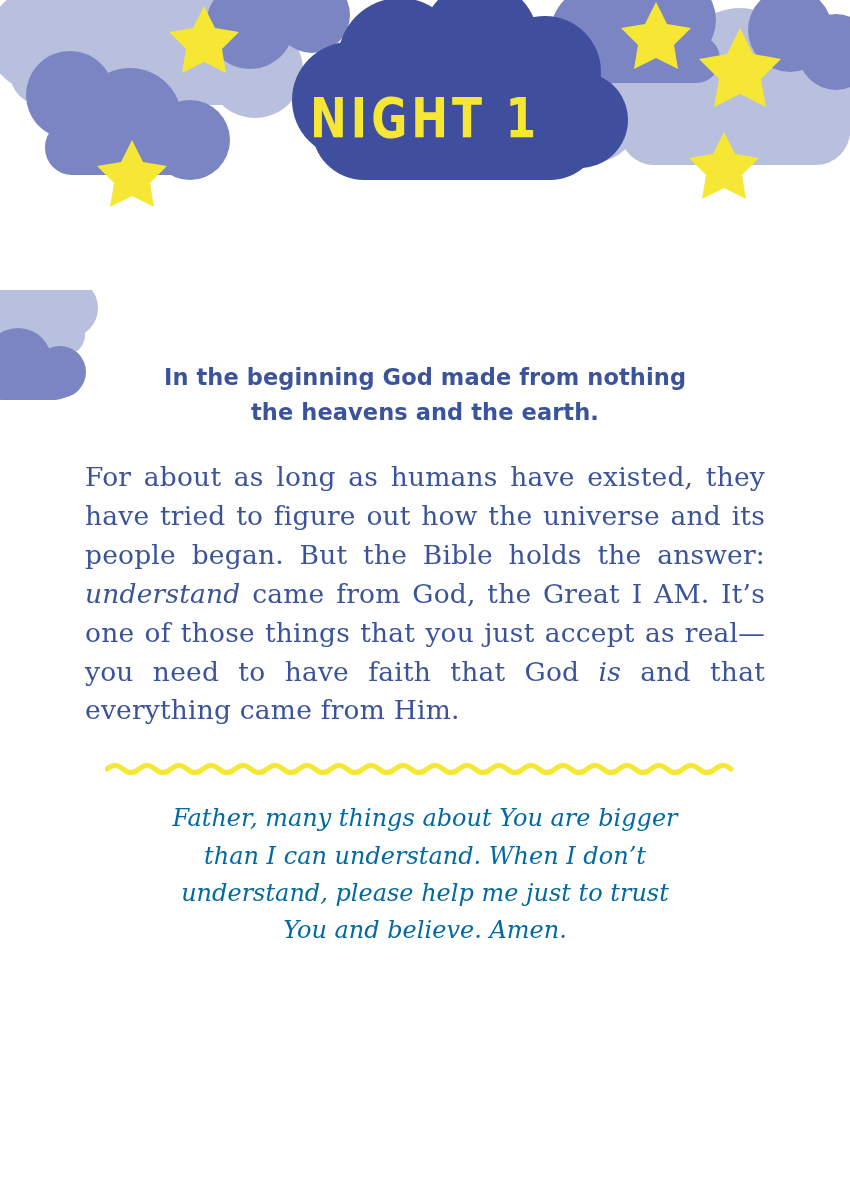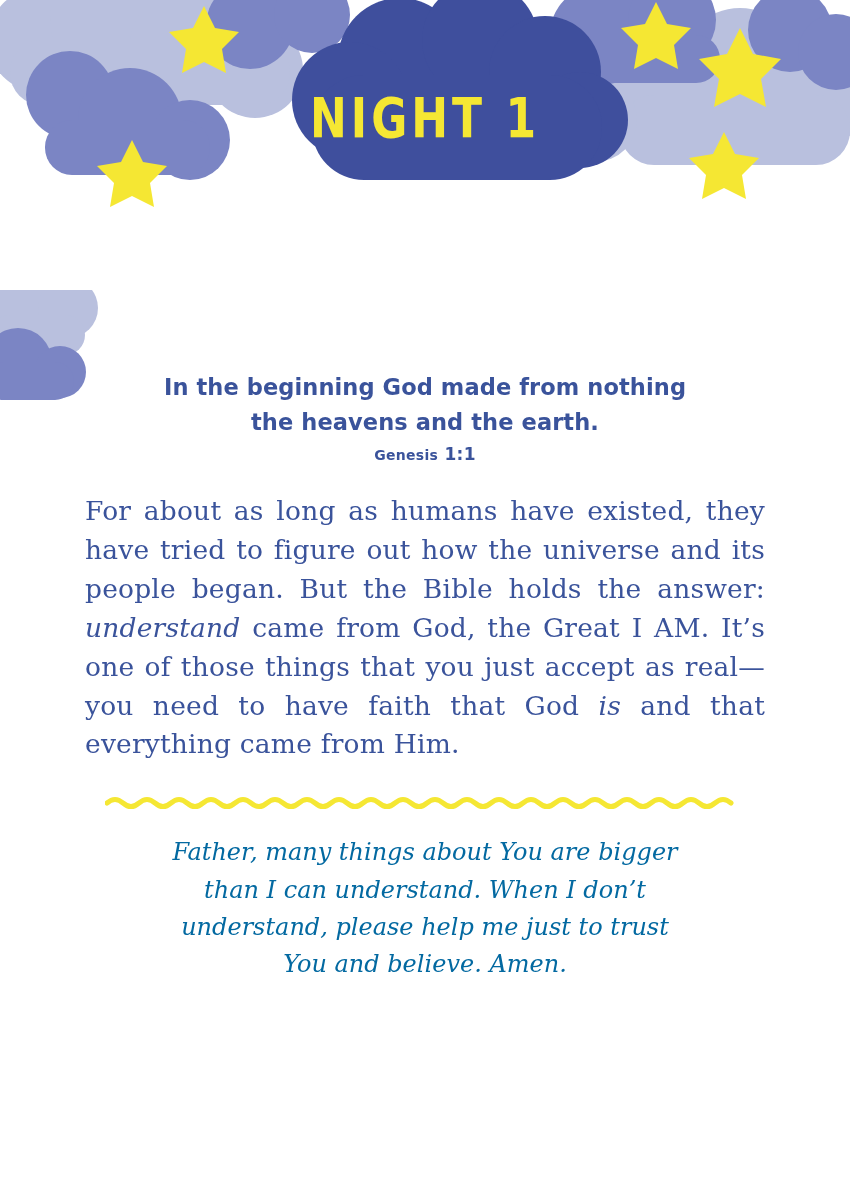--- a/index.html
+++ b/index.html
@@ -48,21 +48,20 @@
     transform: scaleY(1.25);
     transform-origin: top center;
   }
 
   
   .content {
     position: absolute;
     top: 360px;
     left: 0;
     width: 850px;
-    margin-top: 10px;
   }
 
   .verse {
     width: 560px;
     margin: 0 auto;
     text-align: center;
     color: #3a539b;
     font-family: "DejaVu Sans", sans-serif;
     font-weight: bold;
     font-size: 22.5px;
@@ -181,24 +180,20 @@
     <rect x="-16" y="72" width="90" height="38" rx="19"></rect>
   </g>
 </svg>
 
 <div class="night-title">NIGHT 1</div>
 
 <div class="content">
 
   <div class="verse">In the beginning God made from nothing the heavens and the earth.</div>
 
-  <div class="verse-ref">
-    <span class="book">Genesis</span>
-    <span>1:1</span>
-  </div>
 
   <div class="body-text"><span>For about as long as humans have existed, they have tried to figure out how the universe and its people began. But the Bible holds the answer: </span><em>understand</em><span> came from God, the Great I AM. It’s one of those things that you just accept as real—you need to have faith that God </span><em>is</em><span> and that everything came from Him.</span></div>
 
   <svg class="divider" viewBox="0 0 640 18" xmlns="http://www.w3.org/2000/svg" preserveAspectRatio="none">
     <path d="M2 9 q8 -7 16 0 t16 0 t16 0 t16 0 t16 0 t16 0 t16 0 t16 0 t16 0 t16 0 t16 0 t16 0 t16 0 t16 0 t16 0 t16 0 t16 0 t16 0 t16 0 t16 0 t16 0 t16 0 t16 0 t16 0 t16 0 t16 0 t16 0 t16 0 t16 0 t16 0 t16 0 t16 0 t16 0 t16 0 t16 0 t16 0 t16 0 t16 0 t16 0" fill="none" stroke="#f5e733" stroke-width="5" stroke-linecap="round"></path>
   </svg>
 
   <div class="prayer">Father, many things about You are bigger than I can understand. When I don’t understand, please help me just to trust You and believe. Amen.</div>
 
 </div>

